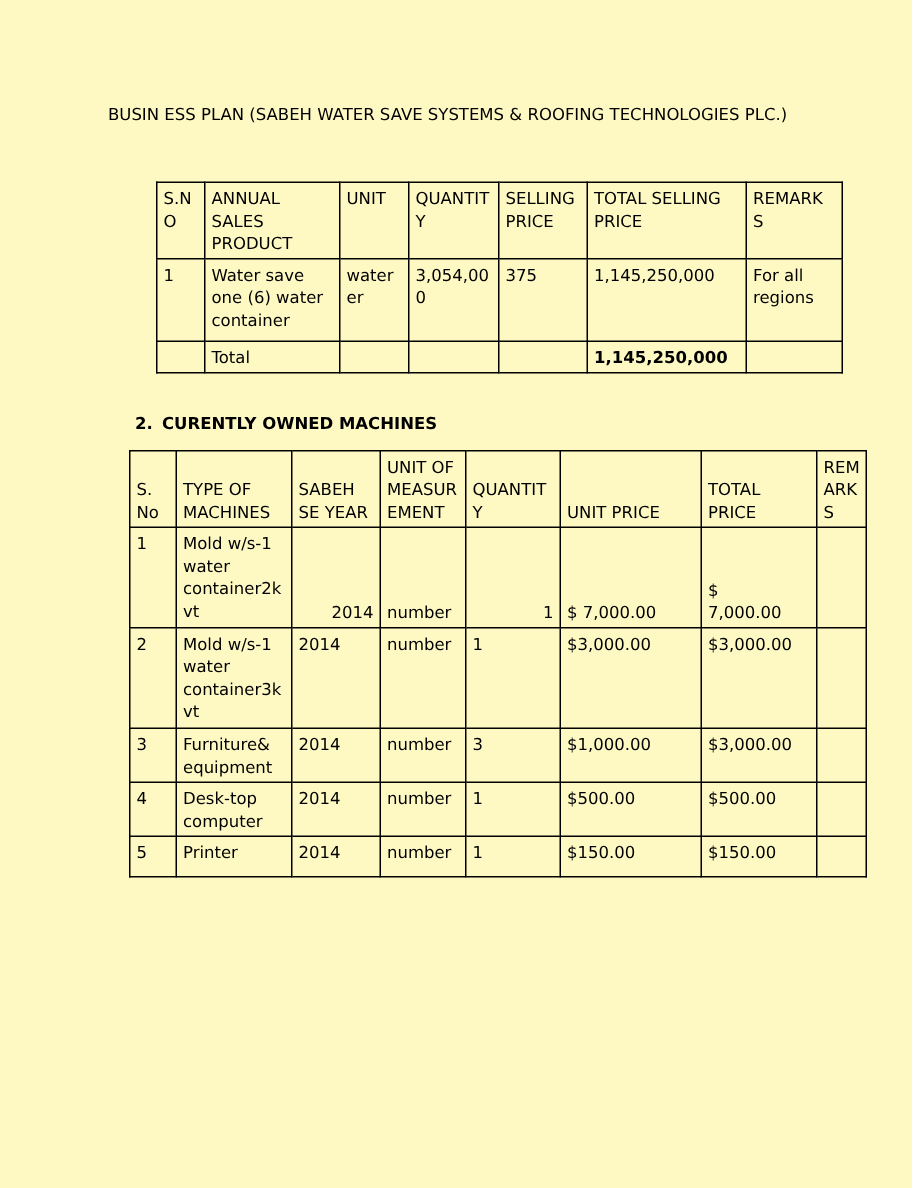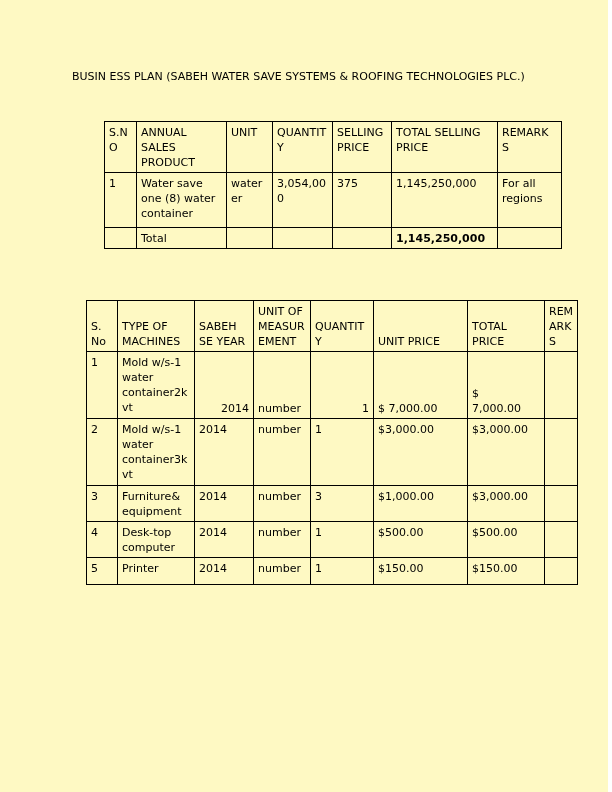--- a/index.html
+++ b/index.html
@@ -66,21 +66,21 @@
         <td>SELLING
 PRICE</td>
         <td>TOTAL SELLING
 PRICE</td>
         <td>REMARK
 S</td>
       </tr>
       <tr style="height:55px">
         <td>1</td>
         <td>Water save
-one (8) water
+one (6) water
 container</td>
         <td>water
 er</td>
         <td>3,054,00
 0</td>
         <td>375</td>
         <td>1,145,250,000</td>
         <td>For all
 regions</td>
       </tr>
@@ -89,20 +89,23 @@
         <td>Total</td>
         <td></td>
         <td></td>
         <td></td>
         <td class="b">1,145,250,000</td>
         <td></td>
       </tr>
     </tbody>
   </table>
 
+  <div class="abs heading" style="left:90px; top:275px;">
+    <span class="num">2.</span><span>CURENTLY OWNED MACHINES</span>
+  </div>
 
   <table class="doc" style="left:86px; top:300px; width:491px;">
     <colgroup>
       <col style="width:31px">
         <col style="width:77px">
         <col style="width:59px">
         <col style="width:57px">
         <col style="width:63px">
         <col style="width:94px">
         <col style="width:77px">

